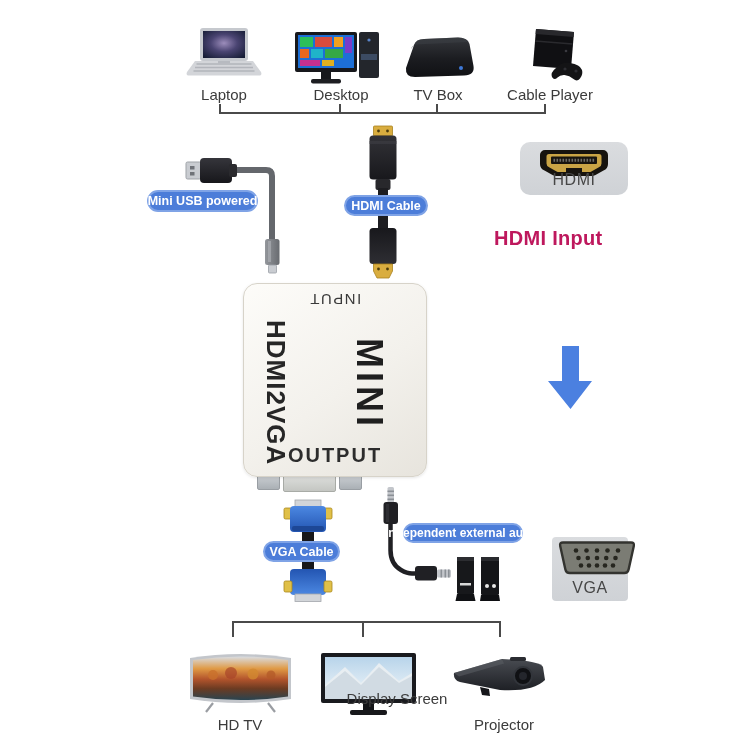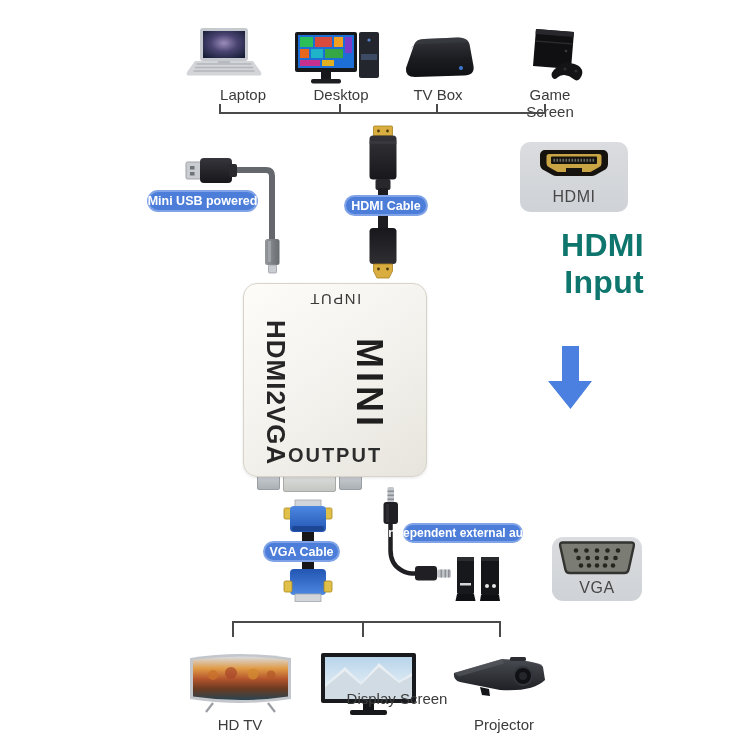--- a/index.html
+++ b/index.html
@@ -2,21 +2,21 @@
 <html><head>
 <meta charset="utf-8">
 <style>
   html,body { margin:0; padding:0; background:#ffffff; }
   #canvas {
     position:relative; width:750px; height:750px; background:#ffffff;
     font-family:"Liberation Sans", sans-serif; overflow:hidden;
   }
   .abs { position:absolute; }
   .dev-label { position:absolute; font-size:15px; color:#3b3b3b; text-align:center; }
-  .blue-heading { position:absolute; font-weight:bold; font-size:32px; color:#0f766e; text-align:right; letter-spacing:0.3px; }
+  .blue-heading { position:absolute; font-weight:bold; font-size:20px; color:#be185d; text-align:left; letter-spacing:0.3px; }
   .pill {
     position:absolute; background:#4c7dd9; border:2px solid #7fa3e6; border-radius:13px;
     color:#fff; font-weight:bold; display:flex; align-items:center; justify-content:center;
     white-space:nowrap; z-index:6; box-sizing:border-box; font-size:12.5px;
   }
   .hline { position:absolute; border-top:2px solid #4a4a4a; height:0; z-index:1; }
   .vtick { position:absolute; border-left:2px solid #4a4a4a; width:0; z-index:1; }
   .port-card {
     position:absolute; background:linear-gradient(180deg,#dadcdf 0%, #cfd2d6 100%);
     border-radius:10px; z-index:2;
@@ -53,21 +53,21 @@
             <stop offset="100%" stop-color="#141b33"></stop>
         </radialGradient>
       </defs>
       <rect x="17" y="1" width="48" height="33" rx="3" fill="#c6c9ce"></rect>
       <rect x="20" y="4" width="42" height="27" fill="url(#gal)"></rect>
       <path d="M12,34 h58 l8,11 q1.5,3.5 -2.5,3.5 h-69 q-4,0 -2.5,-3.5 Z" fill="#d3d5d9"></path>
       <path d="M13.5,37 h55 M12,40.5 h58 M10.5,44 h61" stroke="#b2b5bb" stroke-width="1.6" fill="none"></path>
       <rect x="35" y="34" width="12" height="2.5" fill="#b7bac0"></rect>
     </svg>
   </div>
-  <div class="dev-label" style="left:182px;top:86px;width:84px;text-align:right;">Laptop</div>
+  <div class="dev-label" style="left:182px;top:86px;width:84px;">Laptop</div>
 
   <div class="abs" style="left:295px;top:29px;">
     <svg width="92" height="57" viewBox="0 0 92 57">
       <rect x="64" y="3" width="20" height="46" rx="2" fill="#23262c"></rect>
       <rect x="66" y="25" width="16" height="6" fill="#3c4b63"></rect>
       <circle cx="74" cy="11" r="1.6" fill="#5a84c9"></circle>
       <rect x="0" y="3" width="62" height="40" rx="2" fill="#17181c"></rect>
       <rect x="3" y="6" width="56" height="33" fill="#1d6fd6"></rect>
       <rect x="5" y="8" width="13" height="10" fill="#2bbf5a"></rect>
       <rect x="20" y="8" width="17" height="10" fill="#d84b3c"></rect>
@@ -104,21 +104,21 @@
     <svg width="90" height="56" viewBox="0 0 90 56">
       <path d="M32,2 L70,5 L67,42 L29,39 Z" fill="#101013"></path>
       <path d="M32,2 L70,5 L69.5,10 L31.6,7 Z" fill="#28282c"></path>
       <path d="M31,14 L68.5,17" stroke="#2a2a2e" stroke-width="1.4"></path>
       <circle cx="62" cy="24" r="1.3" fill="#3a3a40"></circle>
       <path d="M52,41 q5,-6 14,-5 q10,1.3 12,7 q1.3,4.5 -2,8.5 q-3,3.5 -6.5,0.5 q-4,-3.5 -9,-4 q-4.5,-0.3 -7,2.5 q-3.4,3.4 -5.5,-0.5 q-1.8,-4.5 4,-9 Z" fill="#141416"></path>
       <circle cx="61" cy="42" r="1.6" fill="#2e2e33"></circle>
       <circle cx="72" cy="44" r="1.6" fill="#2e2e33"></circle>
     </svg>
   </div>
-  <div class="dev-label" style="left:505px;top:86px;width:90px;">Game Screen</div>
+  <div class="dev-label" style="left:505px;top:86px;width:90px;">Cable Player</div>
 
   <div class="hline" style="left:219px;top:112px;width:327px;"></div>
   <div class="vtick" style="left:219px;top:104px;height:8px;"></div>
   <div class="vtick" style="left:339px;top:104px;height:8px;"></div>
   <div class="vtick" style="left:436px;top:104px;height:8px;"></div>
   <div class="vtick" style="left:544px;top:104px;height:8px;"></div>
 
   <div class="abs" style="left:183px;top:149px;z-index:3;">
     <svg width="105" height="132" viewBox="0 0 105 132">
       <defs>
@@ -164,21 +164,21 @@
       <rect x="12.5" y="55" width="15" height="11" rx="2" fill="#28282c"></rect>
       <rect x="15" y="64" width="10" height="46" fill="#1d1d21"></rect>
       <rect x="6.5" y="104" width="27" height="36" rx="3.5" fill="url(#hdb2)"></rect>
       <path d="M10.5,140 h19 v7 l-3.5,7 h-12 l-3.5,-7 Z" fill="#d9ad3f" stroke="#a8821f" stroke-width="0.8"></path>
       <circle cx="15.5" cy="145" r="1.4" fill="#4c3c0c"></circle>
         <circle cx="24.5" cy="145" r="1.4" fill="#4c3c0c"></circle>
     </svg>
   </div>
   <div class="pill" style="left:344px;top:195px;width:84px;height:21px;">HDMI Cable</div>
 
-  <div class="port-card" style="left:520px;top:142px;width:108px;height:70px;">
+  <div class="port-card" style="left:520px;top:142px;width:108px;height:53px;">
     <div class="abs" style="left:0;top:2px;">
       <svg width="108" height="44" viewBox="0 0 108 44">
         <path d="M25,6 h58 a5,5 0 0 1 5,5 v9 a7,7 0 0 1 -4.5,6.5 l-8,4.5 a8,8 0 0 1 -4,1 h-35 a8,8 0 0 1 -4,-1 l-8,-4.5 A7,7 0 0 1 20,20 v-9 a5,5 0 0 1 5,-5 Z" fill="#16130e"></path>
         <path d="M29,10 h50 a2.5,2.5 0 0 1 2.5,2.5 v7 a4,4 0 0 1 -2.6,3.7 l-7.5,4.2 a5,5 0 0 1 -2.4,0.6 h-30 a5,5 0 0 1 -2.4,-0.6 l-7.5,-4.2 A4,4 0 0 1 26.5,19.5 v-7 A2.5,2.5 0 0 1 29,10 Z" fill="#c9a445"></path>
         <rect x="31" y="12.5" width="46" height="7.5" rx="1" fill="#17140f"></rect>
         <line x1="33.5" y1="16.2" x2="74.5" y2="16.2" stroke="#6e6c66" stroke-width="3" stroke-dasharray="1.6 1.4"></line>
         <rect x="46" y="24" width="16" height="5" fill="#17140f"></rect>
       </svg>
     </div>
     <div class="port-label" style="bottom:6px;">HDMI</div>
@@ -252,21 +252,21 @@
       <path d="M3,38 h17 l1.5,7 h-20 Z" fill="#101114"></path>
       <rect x="27" y="1" width="18" height="38" rx="1.5" fill="#141518"></rect>
       <rect x="27" y="1" width="18" height="4" fill="#292a2e"></rect>
       <circle cx="33" cy="30" r="2" fill="#e8e8e8"></circle>
       <circle cx="40" cy="30" r="2" fill="#e8e8e8"></circle>
       <path d="M27,39 h18 l1,6 h-20 Z" fill="#0e0f12"></path>
     </svg>
   </div>
   <div class="pill" style="left:403px;top:523px;width:120px;height:20px;font-size:12px;">Independent external audio</div>
 
-  <div class="port-card" style="left:552px;top:537px;width:90px;height:64px;border-radius:11px;">
+  <div class="port-card" style="left:552px;top:537px;width:76px;height:64px;border-radius:4px;">
     <div class="abs" style="left:0;top:3px;">
       <svg width="90" height="40" viewBox="0 0 90 40">
         <path d="M11,2.5 h68 q3.5,0 2.8,3.4 l-5.2,23.5 q-0.8,3.6 -4.4,3.6 h-54.4 q-3.6,0 -4.4,-3.6 L8.2,5.9 q-0.7,-3.4 2.8,-3.4 Z" fill="#7b7c74" stroke="#33332f" stroke-width="2.4"></path>
         <g fill="#26261f">
           <circle cx="24" cy="10.5" r="2.3"></circle>
             <circle cx="34.5" cy="10.5" r="2.3"></circle>
             <circle cx="45" cy="10.5" r="2.3"></circle>
             <circle cx="55.5" cy="10.5" r="2.3"></circle>
             <circle cx="66" cy="10.5" r="2.3"></circle>
           <circle cx="26.5" cy="18" r="2.3"></circle>

